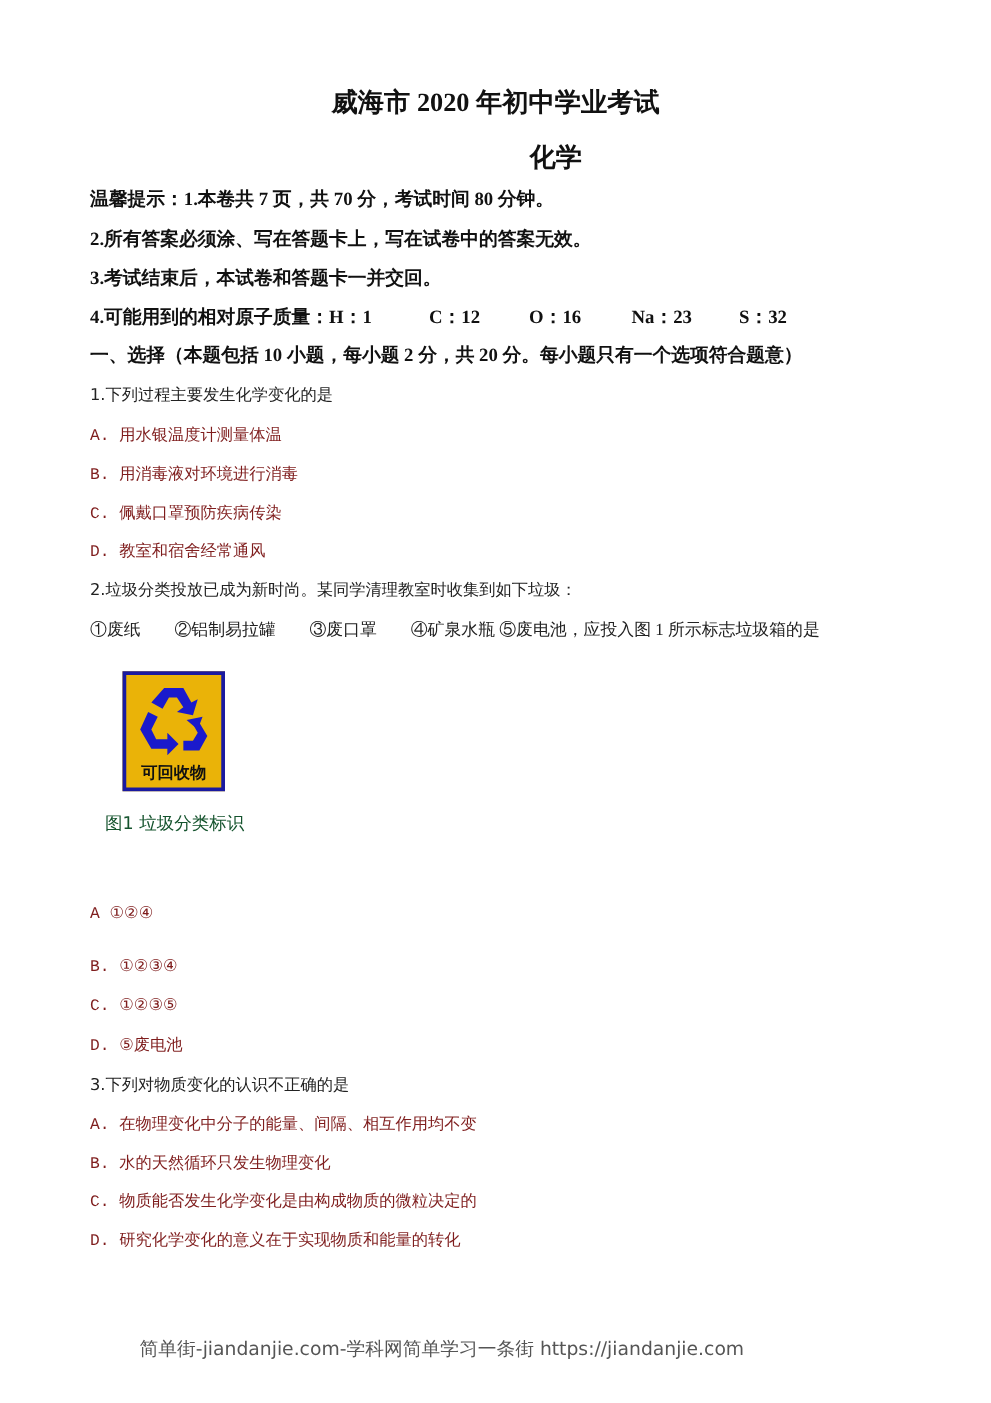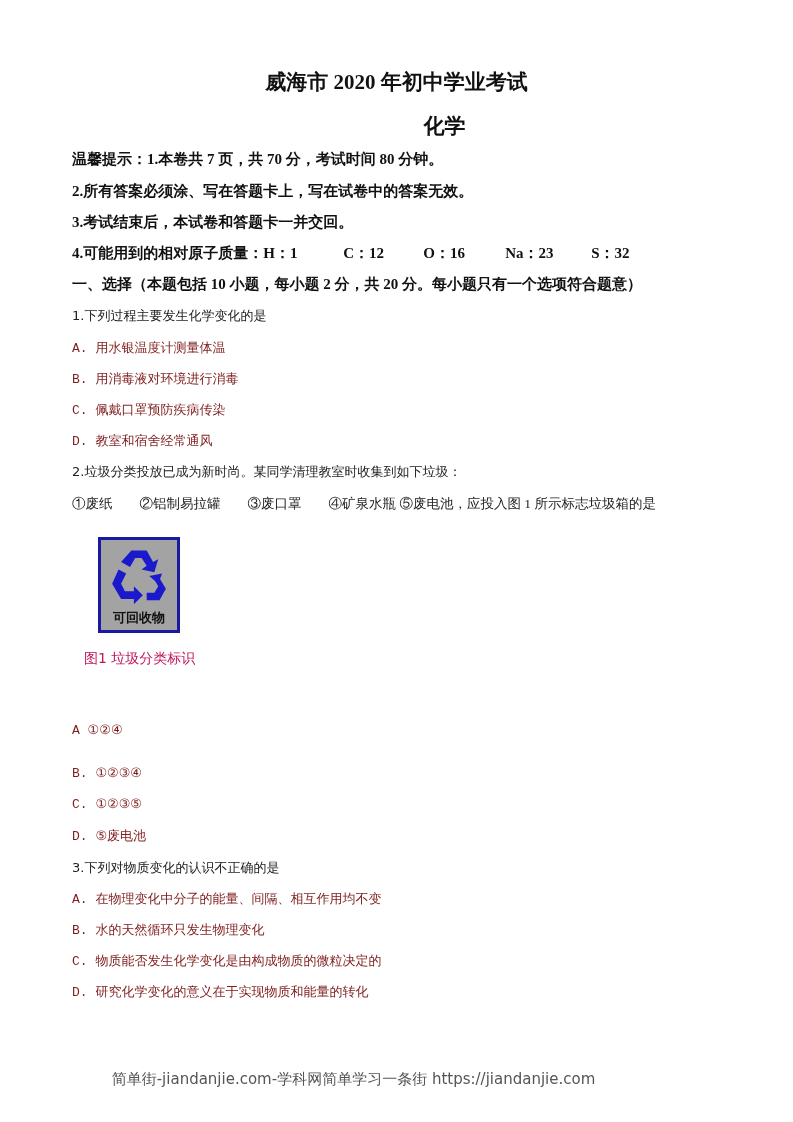--- a/index.html
+++ b/index.html
@@ -7,24 +7,24 @@
     .serif { font-family: "Liberation Serif", "DejaVu Serif", serif; }
     .sans { font-family: "DejaVu Sans", "Liberation Sans", sans-serif; }
     .abs { position: absolute; white-space: nowrap; }
     .title { left: 0; width: 793px; text-align: center; font-weight: bold; font-size: 21px; }
     .bold { font-weight: bold; font-size: 15px; }
     .q { font-size: 13px; color: #222; }
     .opt { font-size: 13px; color: #7f1d1d; font-family: Liberation Mono, monospace; }
     .atoms span { display: inline-block; }
     .recycle-box {
       position: absolute; left: 98px; top: 537px; width: 82px; height: 96px;
-      border: 3px solid #1a1aa0; background: #a3a3a3; box-sizing: border-box;
+      border: 3px solid #1a1aa0; background: #eab308; box-sizing: border-box;
     }
     .recycle-label { position: absolute; left: 0; width: 100%; bottom: 3px; text-align: center; font-weight: bold; font-size: 13px; color: #111; font-family: "DejaVu Sans", sans-serif; }
-    .fig-caption { font-size: 14px; color: #be185d; }
+    .fig-caption { font-size: 14px; color: #14532d; }
     .footer { left: 0; width: 707px; text-align: center; font-size: 15px; color: #555; }
   </style>
 </head>
 <body>
 
 <div>
   <div class="abs title serif" style="top:68px;">威海市 2020 年初中学业考试</div>
   <div class="abs title serif" style="top:112px;padding-left:48px;">化学</div>
 
   <div class="abs bold serif" style="left:72px; top:150px;">温馨提示：1.本卷共 7 页，共 70 分，考试时间 80 分钟。</div>

